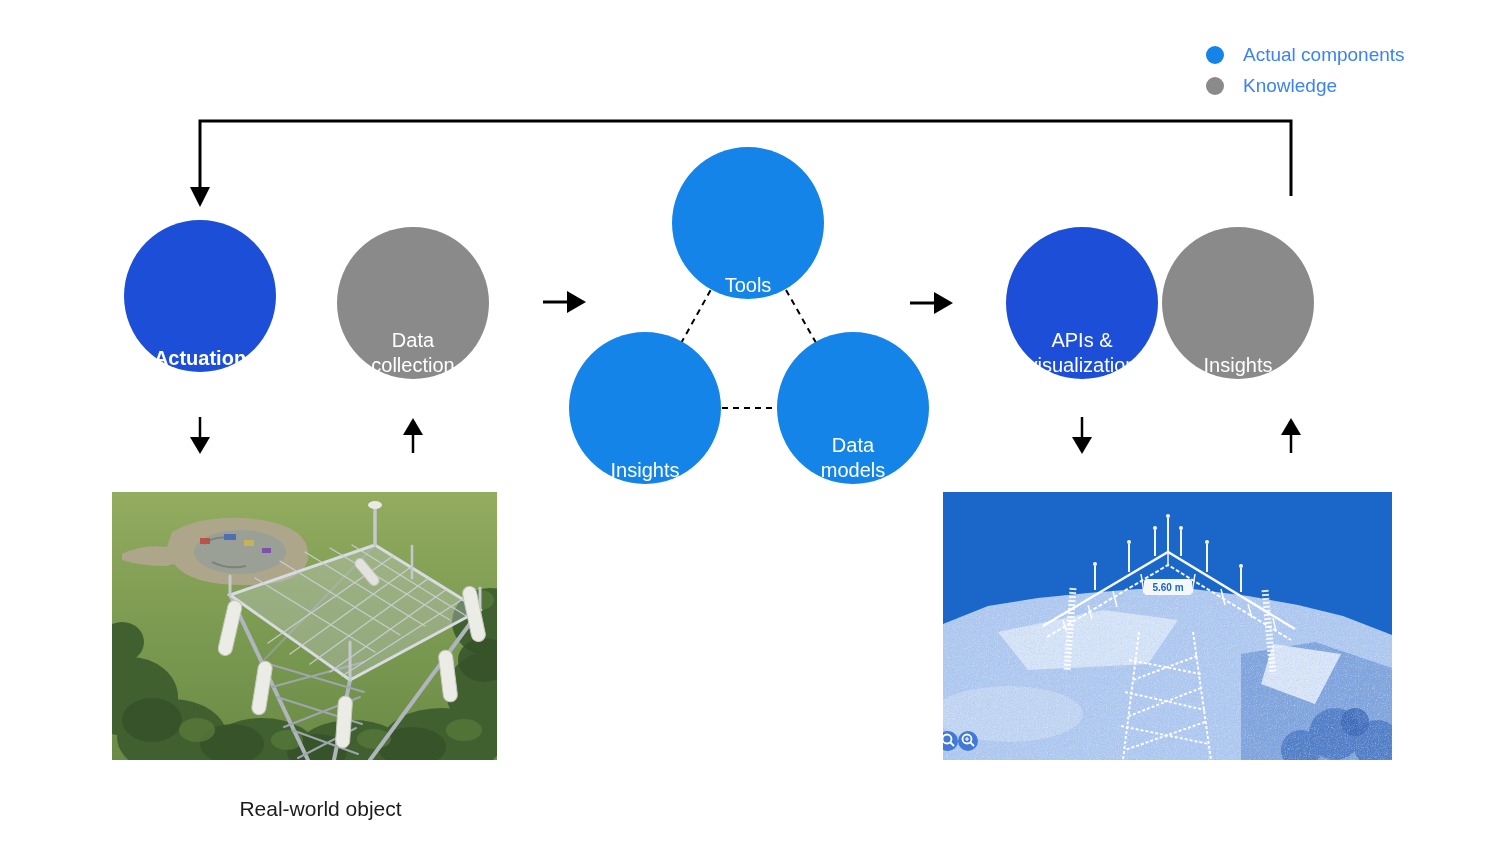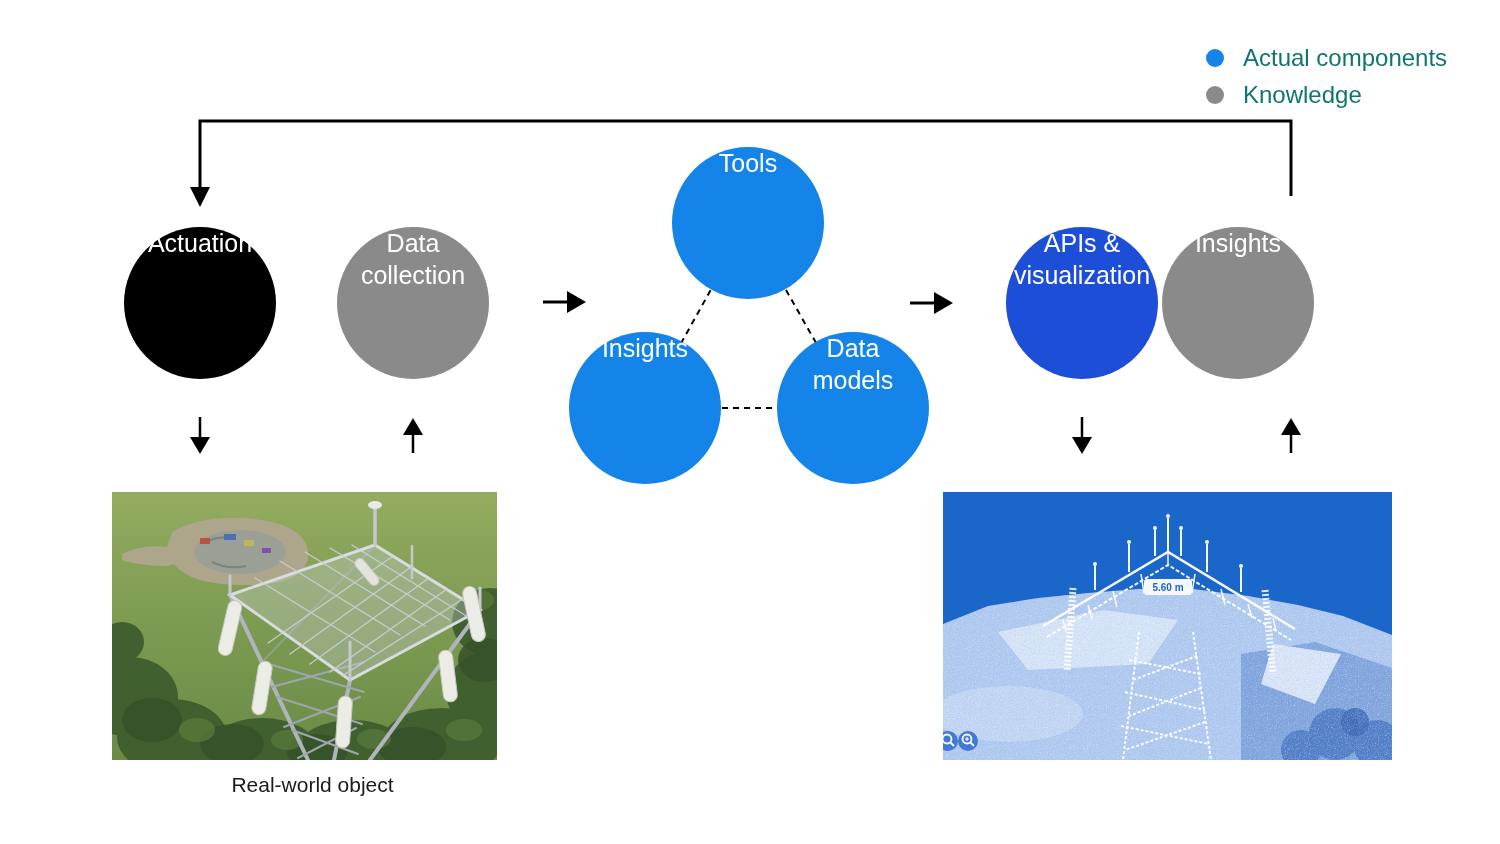--- a/index.html
+++ b/index.html
@@ -3,33 +3,33 @@
 <meta charset="utf-8">
 <style>
   html,body{margin:0;padding:0;background:#ffffff;}
   .canvas{
     position:relative;width:1500px;height:844px;background:#ffffff;
     font-family:"Liberation Sans","DejaVu Sans",sans-serif;overflow:hidden;
   }
   .connectors{position:absolute;left:0;top:0;z-index:1;}
   .node{
     position:absolute;width:152px;height:152px;border-radius:50%;
-    display:flex;align-items:flex-start;justify-content:center;text-align:center;
-    color:#ffffff;font-size:25px;line-height:1.28;z-index:2;
+    display:flex;align-items:flex-end;justify-content:center;text-align:center;
+    color:#ffffff;font-size:20px;line-height:1.28;z-index:2;
   }
   .node-label{white-space:pre-line;}
   .legend{position:absolute;left:1206px;top:44px;z-index:2;}
   .legend-row{display:flex;align-items:center;margin-bottom:9px;}
   .legend-dot{width:18px;height:18px;border-radius:50%;margin-right:19px;flex:0 0 auto;}
-  .legend-label{font-size:24px;color:#0f766e;}
+  .legend-label{font-size:19px;color:#3b82f6;}
   .figure{position:absolute;z-index:2;}
   .figure-img{display:block;}
   .figure-caption{
-    position:absolute;left:8px;width:100%;text-align:center;
-    font-size:21px;color:#1b1b1b;
+    position:absolute;left:16px;width:100%;text-align:center;
+    font-size:21px;color:#1b1b1b;margin-top:24px;
   }
 </style>
 </head>
 <body>
 
 <div class="canvas">
 
   <svg class="connectors" width="1500" height="844" viewBox="0 0 1500 844">
 
     <g stroke="#000000" stroke-width="2" stroke-dasharray="6 5">
@@ -74,21 +74,21 @@
     <div class="legend-row">
       <span class="legend-dot" style="background-color: rgb(20, 132, 232);"></span>
       <span class="legend-label">Actual components</span>
     </div>
     <div class="legend-row">
       <span class="legend-dot" style="background-color: rgb(138, 138, 138);"></span>
       <span class="legend-label">Knowledge</span>
     </div>
   </div>
 
-  <div class="node" style="left: 124px; top: 227px; background-color: #000000;">
+  <div class="node" style="left: 124px; top: 220px; background-color: #1d4ed8; font-weight: bold;">
     <span class="node-label">Actuation</span>
   </div>
   <div class="node" style="left: 337px; top: 227px; background-color: rgb(138, 138, 138);">
     <span class="node-label">Data
 collection</span>
   </div>
   <div class="node" style="left: 672px; top: 147px; background-color: rgb(20, 132, 232);">
     <span class="node-label">Tools</span>
   </div>
   <div class="node" style="left: 569px; top: 332px; background-color: rgb(20, 132, 232);">

